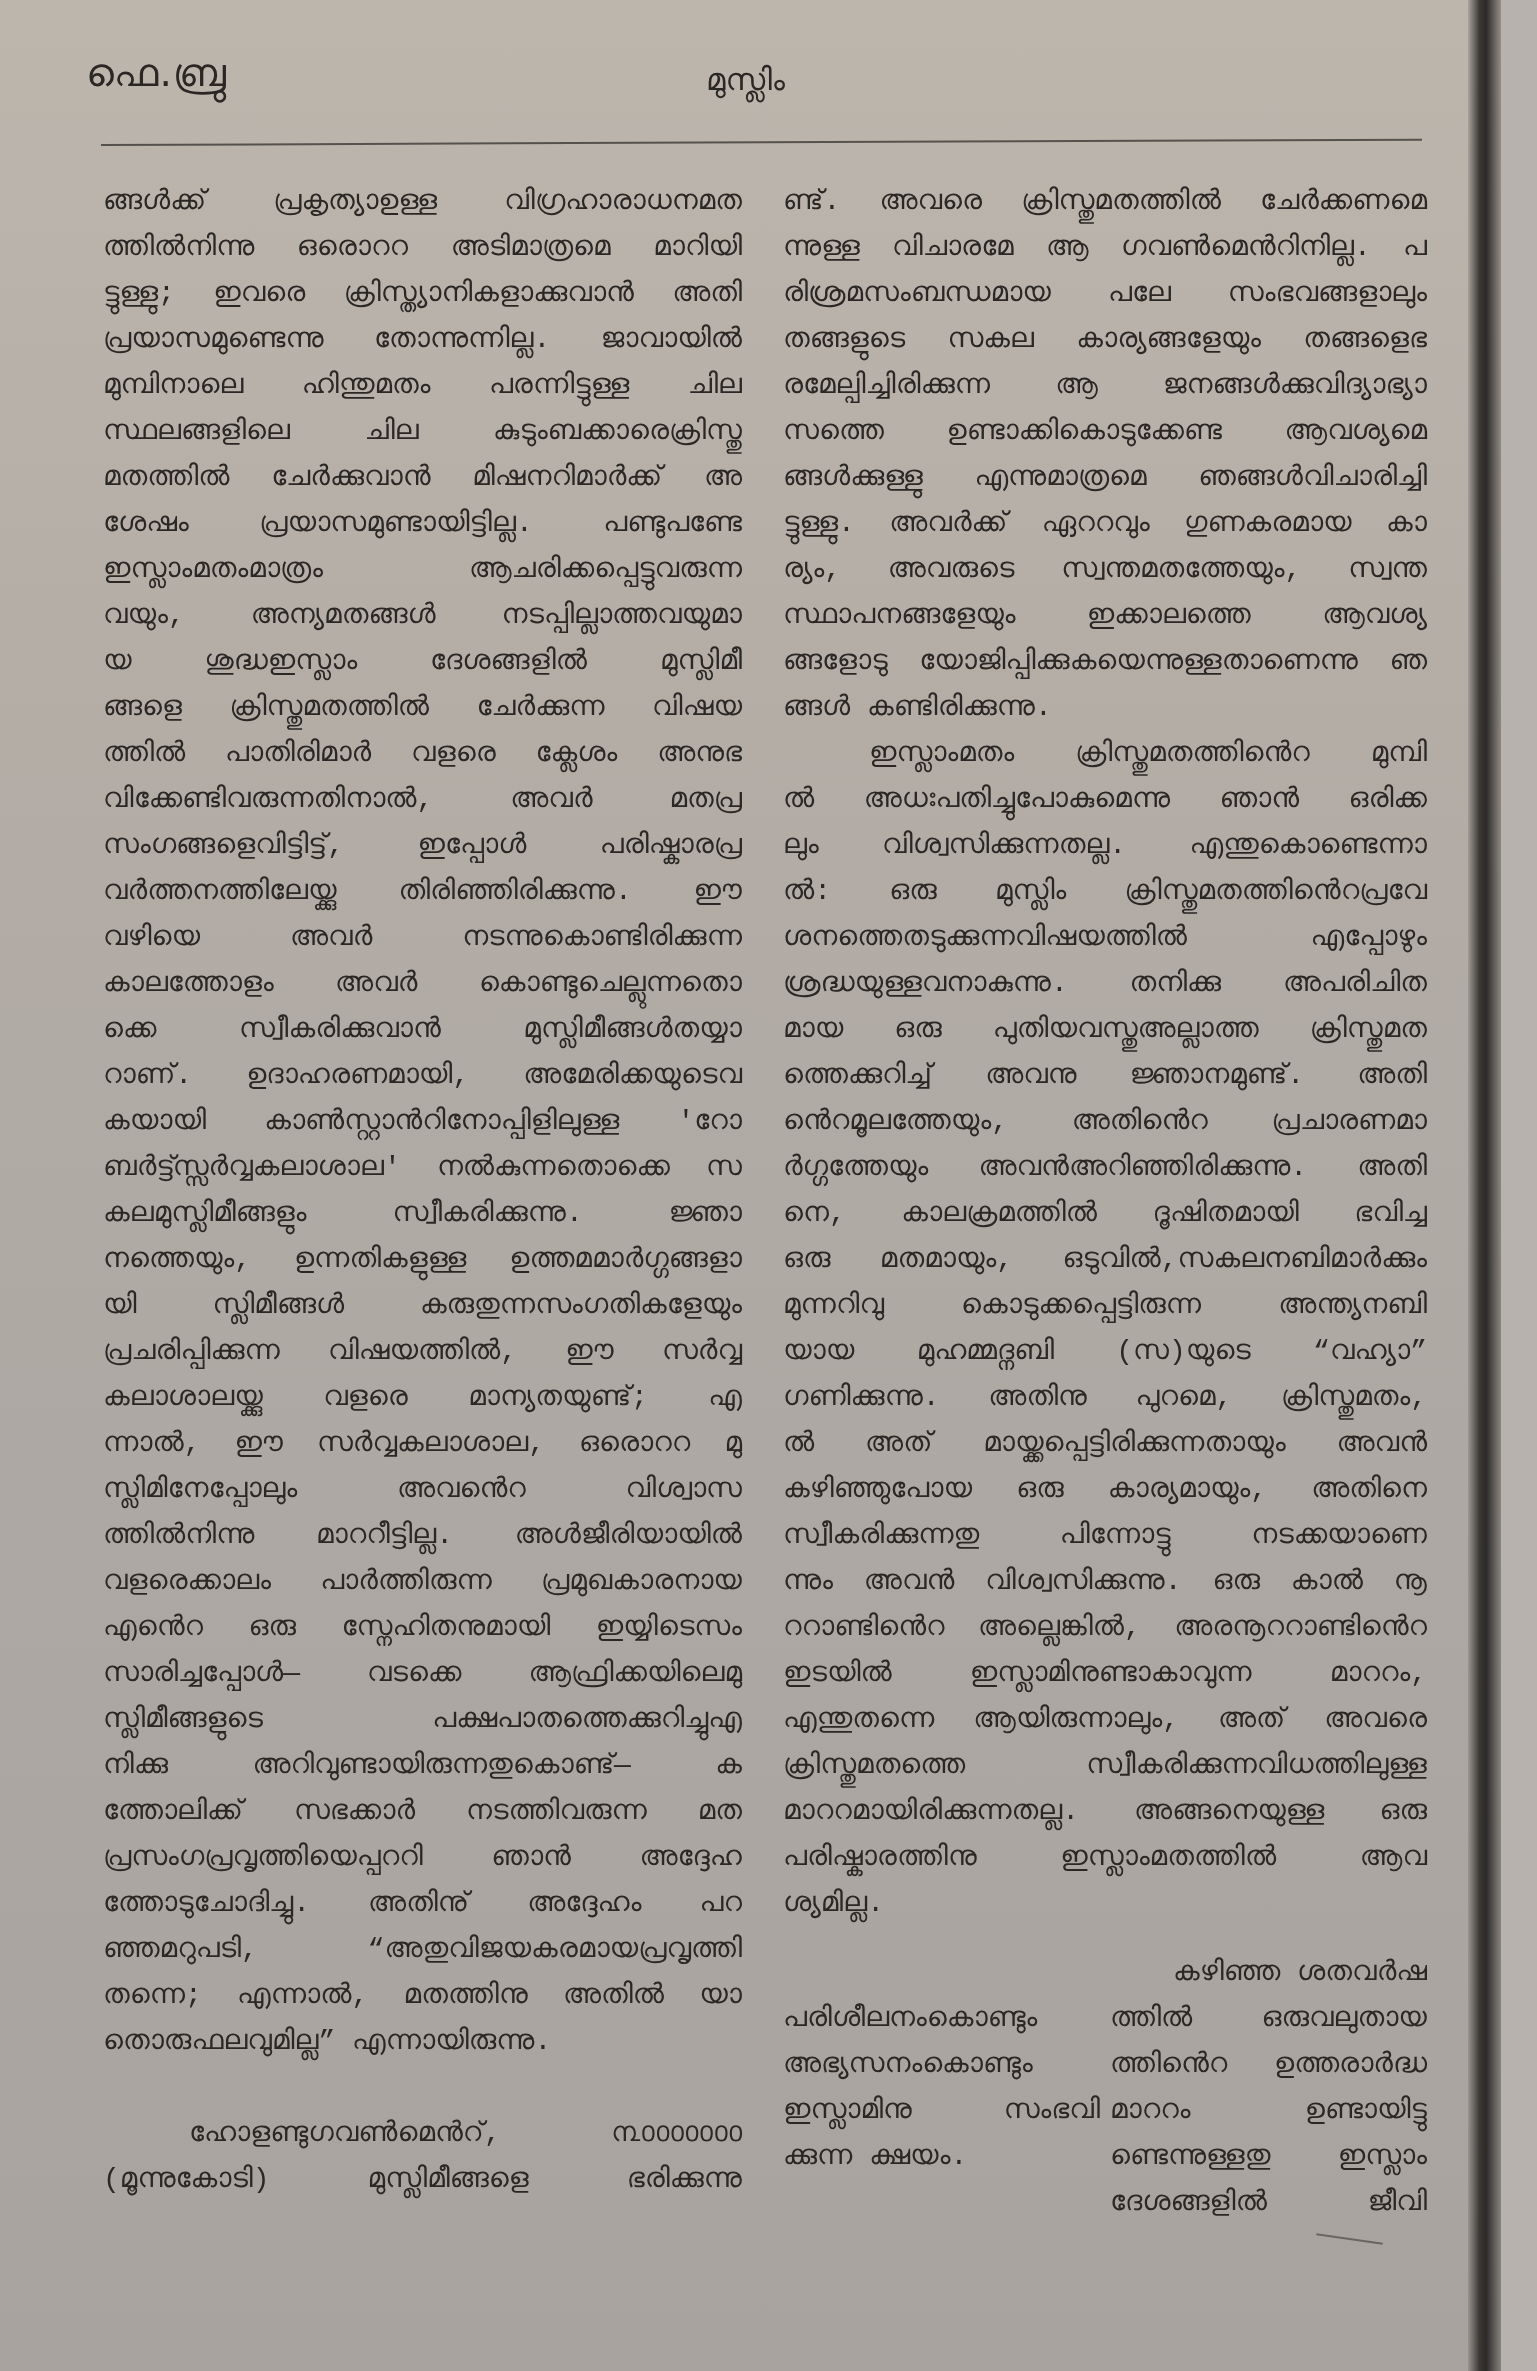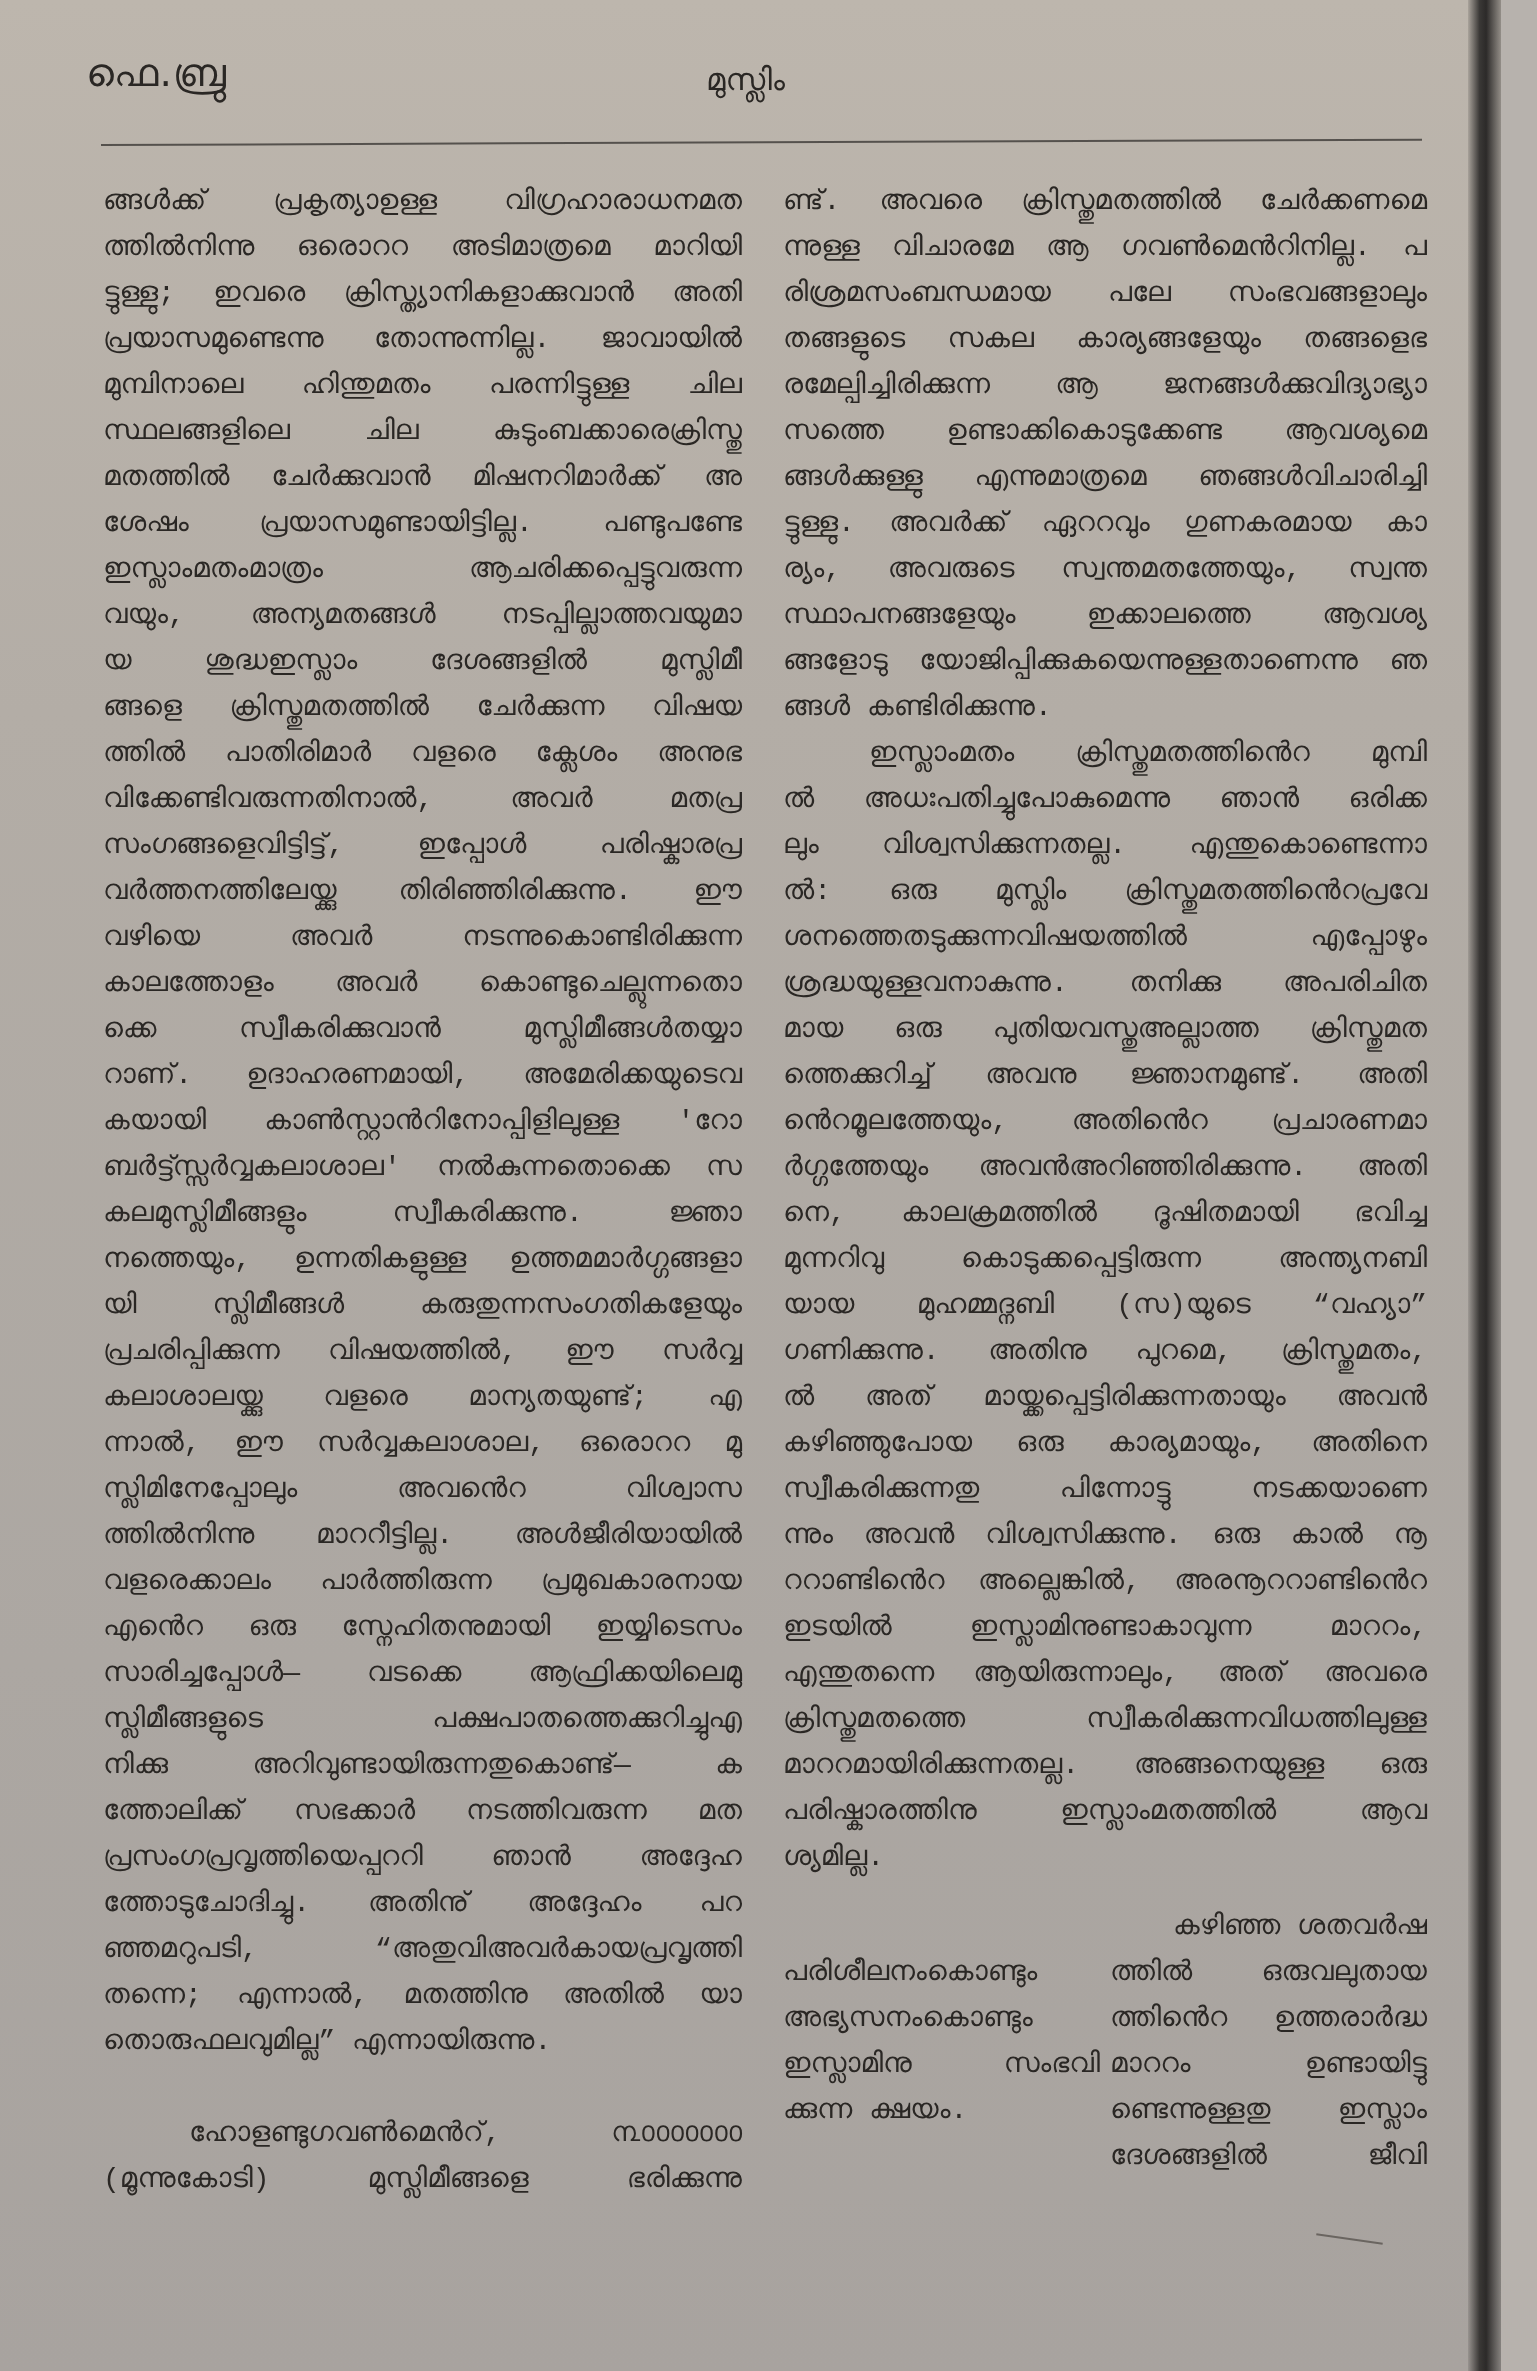--- a/index.html
+++ b/index.html
@@ -95,21 +95,21 @@
       <span class="line">സ്ലിമിനേപ്പോലും അവൻെറ വിശ്വാസ</span>
       <span class="line">ത്തിൽനിന്നു മാററീട്ടില്ല. അൾജീരിയായിൽ</span>
       <span class="line">വളരെക്കാലം പാർത്തിരുന്ന പ്രമുഖകാരനായ</span>
       <span class="line">എൻെറ ഒരു സ്നേഹിതനുമായി ഇയ്യിടെസം</span>
       <span class="line">സാരിച്ചപ്പോൾ— വടക്കെ ആഫ്രിക്കയിലെമു</span>
       <span class="line">സ്ലിമീങ്ങളുടെ പക്ഷപാതത്തെക്കുറിച്ചുഎ</span>
       <span class="line">നിക്കു അറിവുണ്ടായിരുന്നതുകൊണ്ട്— ക</span>
       <span class="line">ത്തോലിക്ക് സഭക്കാർ നടത്തിവരുന്ന മത</span>
       <span class="line">പ്രസംഗപ്രവൃത്തിയെപ്പററി ഞാൻ അദ്ദേഹ</span>
       <span class="line">ത്തോടുചോദിച്ചു. അതിനു് അദ്ദേഹം പറ</span>
-      <span class="line">ഞ്ഞമറുപടി, “അതുവിഅവർകായപ്രവൃത്തി</span>
+      <span class="line">ഞ്ഞമറുപടി, “അതുവിജയകരമായപ്രവൃത്തി</span>
       <span class="line">തന്നെ; എന്നാൽ, മതത്തിനു അതിൽ യാ</span>
       <span class="line last">തൊരുഫലവുമില്ല” എന്നായിരുന്നു.</span>
     </div>
   <div class="gap"></div>
   <div id="left-final">
       <span class="line indent">ഹോളണ്ടുഗവൺമെൻറ്, ൩൦൦൦൦൦൦൦</span>
       <span class="line">(മൂന്നുകോടി) മുസ്ലിമീങ്ങളെ ഭരിക്കുന്നു</span>
     </div>
 </div>
 
@@ -133,20 +133,21 @@
       <span class="line">ൽ അധഃപതിച്ചുപോകുമെന്നു ഞാൻ ഒരിക്ക</span>
       <span class="line">ലും വിശ്വസിക്കുന്നതല്ല. എന്തുകൊണ്ടെന്നാ</span>
       <span class="line">ൽ: ഒരു മുസ്ലിം ക്രിസ്തുമതത്തിൻെറപ്രവേ</span>
       <span class="line">ശനത്തെതടുക്കുന്നവിഷയത്തിൽ എപ്പോഴും</span>
       <span class="line">ശ്രദ്ധയുള്ളവനാകുന്നു. തനിക്കു അപരിചിത</span>
       <span class="line">മായ ഒരു പുതിയവസ്തുഅല്ലാത്ത ക്രിസ്തുമത</span>
       <span class="line">ത്തെക്കുറിച്ച് അവനു ജ്ഞാനമുണ്ട്. അതി</span>
       <span class="line">ൻെറമൂലത്തേയും, അതിൻെറ പ്രചാരണമാ</span>
       <span class="line">ർഗ്ഗത്തേയും അവൻഅറിഞ്ഞിരിക്കുന്നു. അതി</span>
       <span class="line">നെ, കാലക്രമത്തിൽ ദൂഷിതമായി ഭവിച്ച</span>
+      <span class="line">ഒരു മതമായും, ഒടുവിൽ,സകലനബിമാർക്കും</span>
       <span class="line">മുന്നറിവു കൊടുക്കപ്പെട്ടിരുന്ന അന്ത്യനബി</span>
       <span class="line">യായ മുഹമ്മദ്നബി (സ)യുടെ “വഹ്യാ”</span>
       <span class="line">ഗണിക്കുന്നു. അതിനു പുറമെ, ക്രിസ്തുമതം,</span>
       <span class="line">ൽ അത് മായ്ക്കപ്പെട്ടിരിക്കുന്നതായും അവൻ</span>
       <span class="line">കഴിഞ്ഞുപോയ ഒരു കാര്യമായും, അതിനെ</span>
       <span class="line">സ്വീകരിക്കുന്നതു പിന്നോട്ടു നടക്കയാണെ</span>
       <span class="line">ന്നും അവൻ വിശ്വസിക്കുന്നു. ഒരു കാൽ നൂ</span>
       <span class="line">ററാണ്ടിൻെറ അല്ലെങ്കിൽ, അരനൂററാണ്ടിൻെറ</span>
       <span class="line">ഇടയിൽ ഇസ്ലാമിനുണ്ടാകാവുന്ന മാററം,</span>
       <span class="line">എന്തുതന്നെ ആയിരുന്നാലും, അത് അവരെ</span>

